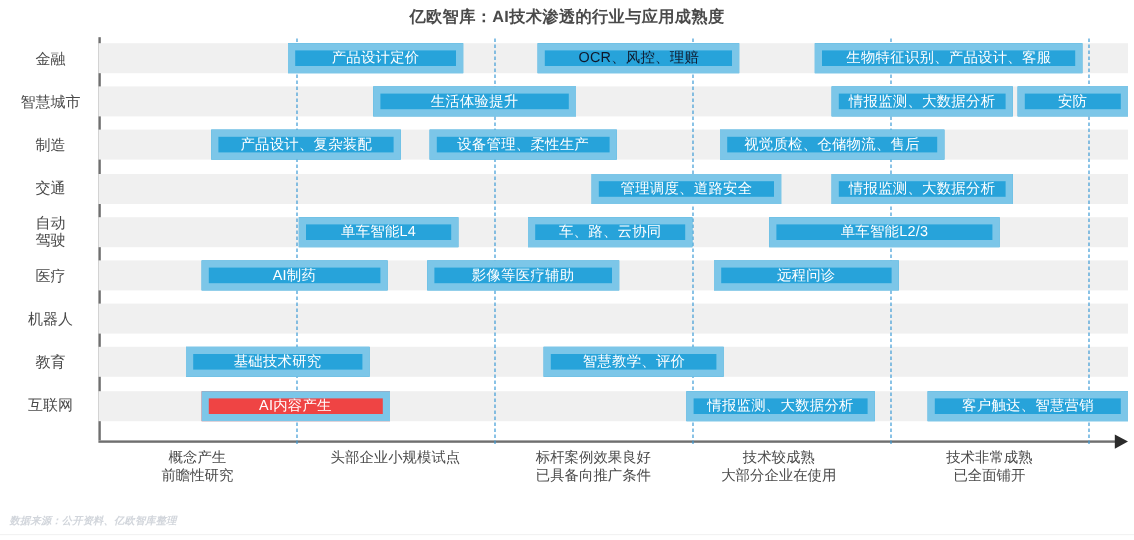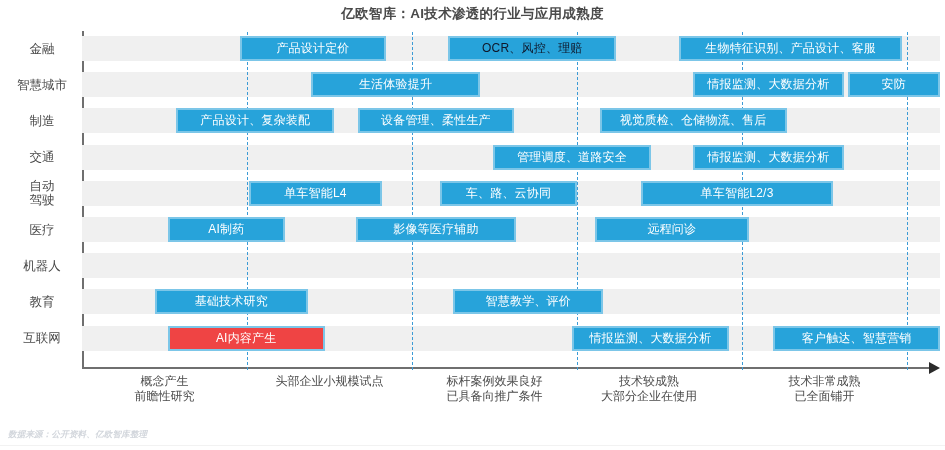--- a/index.html
+++ b/index.html
@@ -56,21 +56,21 @@
     position:absolute;top:0;
     width:0;height:338px;
     border-left:1.4px dashed #3c9bd6;
   }
 
   
   .bar{
     position:absolute;
     height:25px;
     background:#27a3da;
-    border:2px solid #14532d;
+    border:6px solid #14532d;
     box-sizing:border-box;
     color:#ffffff;
     font-size:12px;
     display:flex;
     align-items:center;
     justify-content:center;
     white-space:nowrap;
     overflow:hidden;
     letter-spacing:.2px;
   }
@@ -161,21 +161,21 @@
       <div class="bar" style="left: 610.5px; width: 151.8px; top: 40.2px; background: rgb(39, 163, 218); border-color: rgb(124, 198, 232); color: rgb(255, 255, 255);">情报监测、大数据分析</div>
       <div class="bar" style="left: 765.6px; width: 92.4px; top: 40.2px; background: rgb(39, 163, 218); border-color: rgb(124, 198, 232); color: rgb(255, 255, 255);">安防</div>
       <div class="bar" style="left: 94.05px; width: 158.4px; top: 76.4px; background: rgb(39, 163, 218); border-color: rgb(124, 198, 232); color: rgb(255, 255, 255);">产品设计、复杂装配</div>
       <div class="bar" style="left: 275.55px; width: 156.75px; top: 76.4px; background: rgb(39, 163, 218); border-color: rgb(124, 198, 232); color: rgb(255, 255, 255);">设备管理、柔性生产</div>
       <div class="bar" style="left: 518.1px; width: 186.45px; top: 76.4px; background: rgb(39, 163, 218); border-color: rgb(124, 198, 232); color: rgb(255, 255, 255);">视觉质检、仓储物流、售后</div>
       <div class="bar" style="left: 410.85px; width: 158.4px; top: 112.6px; background: rgb(39, 163, 218); border-color: rgb(124, 198, 232); color: rgb(255, 255, 255);">管理调度、道路安全</div>
       <div class="bar" style="left: 610.5px; width: 151.8px; top: 112.6px; background: rgb(39, 163, 218); border-color: rgb(124, 198, 232); color: rgb(255, 255, 255);">情报监测、大数据分析</div>
       <div class="bar" style="left: 166.65px; width: 133.65px; top: 148.8px; background: rgb(39, 163, 218); border-color: rgb(124, 198, 232); color: rgb(255, 255, 255);">单车智能L4</div>
       <div class="bar" style="left: 358.05px; width: 136.95px; top: 148.8px; background: rgb(39, 163, 218); border-color: rgb(124, 198, 232); color: rgb(255, 255, 255);">车、路、云协同</div>
       <div class="bar" style="left: 559.35px; width: 191.4px; top: 148.8px; background: rgb(39, 163, 218); border-color: rgb(124, 198, 232); color: rgb(255, 255, 255);">单车智能L2/3</div>
-      <div class="bar" style="left: 85.8px; width: 117px; top: 185px; background: rgb(39, 163, 218); border-color: rgb(124, 198, 232); color: rgb(255, 255, 255);">AI制药</div>
+      <div class="bar" style="left: 85.8px; width: 155px; top: 185px; background: rgb(39, 163, 218); border-color: rgb(124, 198, 232); color: rgb(255, 255, 255);">AI制药</div>
       <div class="bar" style="left: 273.9px; width: 160.05px; top: 185px; background: rgb(39, 163, 218); border-color: rgb(124, 198, 232); color: rgb(255, 255, 255);">影像等医疗辅助</div>
       <div class="bar" style="left: 513.15px; width: 153.45px; top: 185px; background: rgb(39, 163, 218); border-color: rgb(124, 198, 232); color: rgb(255, 255, 255);">远程问诊</div>
       <div class="bar" style="left: 72.6px; width: 153.45px; top: 257.4px; background: rgb(39, 163, 218); border-color: rgb(124, 198, 232); color: rgb(255, 255, 255);">基础技术研究</div>
       <div class="bar" style="left: 371.25px; width: 150.15px; top: 257.4px; background: rgb(39, 163, 218); border-color: rgb(124, 198, 232); color: rgb(255, 255, 255);">智慧教学、评价</div>
       <div class="bar" style="left: 85.8px; width: 156.75px; top: 293.6px; background: #ef4444; border-color: rgb(124, 198, 232); color: rgb(255, 255, 255);">AI内容产生</div>
       <div class="bar" style="left: 490.05px; width: 156.75px; top: 293.6px; background: rgb(39, 163, 218); border-color: rgb(124, 198, 232); color: rgb(255, 255, 255);">情报监测、大数据分析</div>
       <div class="bar" style="left: 691.35px; width: 166.65px; top: 293.6px; background: rgb(39, 163, 218); border-color: rgb(124, 198, 232); color: rgb(255, 255, 255);">客户触达、智慧营销</div>
     </div>
 
   <div id="xlabels">

